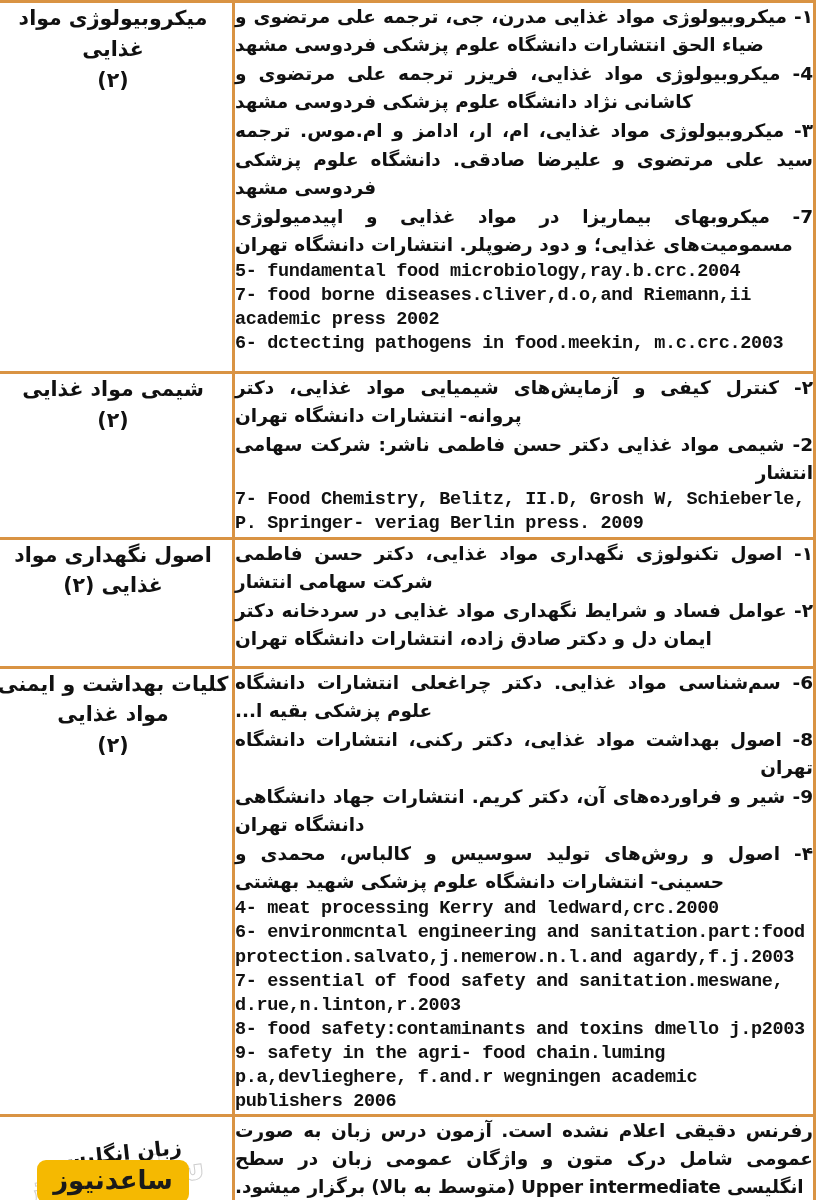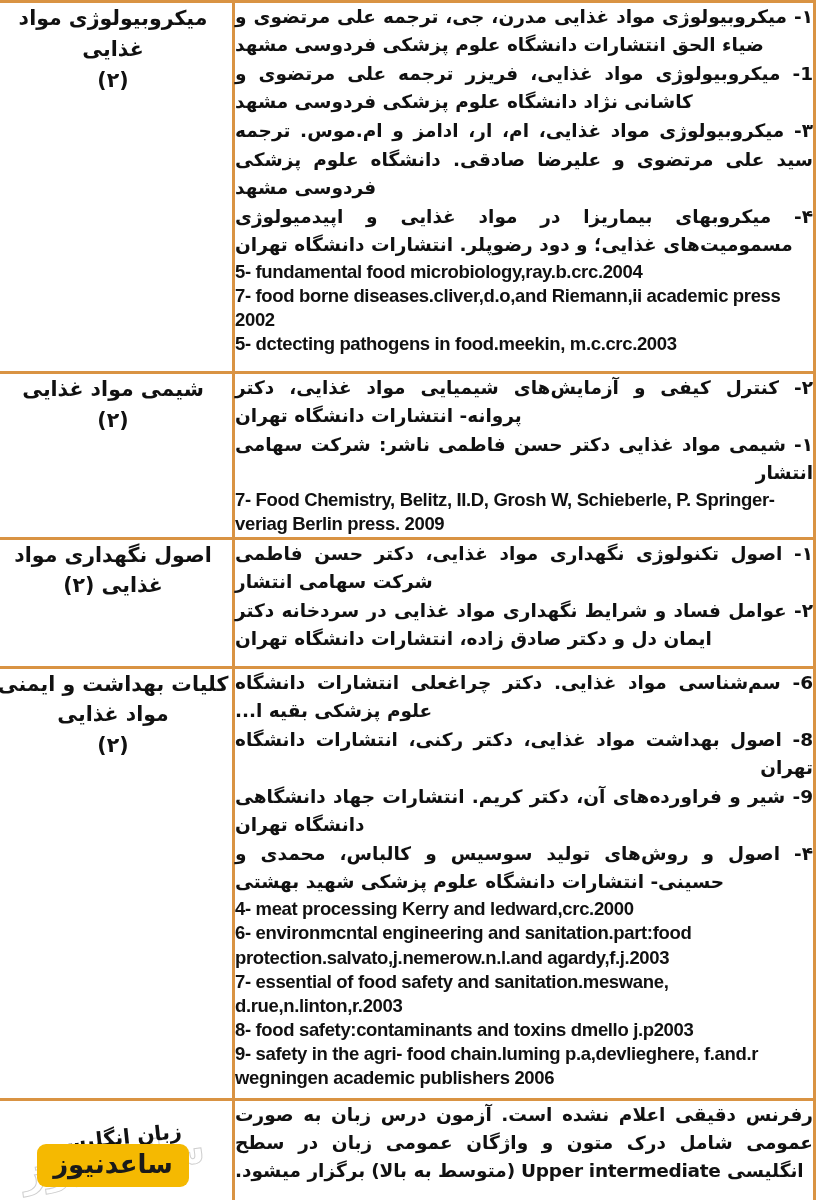--- a/index.html
+++ b/index.html
@@ -81,21 +81,21 @@
     unicode-bidi: isolate;
   }
 
   .ref-fa.ar-right {
     text-align-last: right;
   }
 
   .ref-en {
     direction: ltr;
     text-align: left;
-    font-family: Liberation Sans, sans-serif;
+    font-family: Liberation Mono, monospace;
     font-weight: bold;
     font-size: 18.5px;
     line-height: 1.30;
     color: #111111;
     letter-spacing: -0.35px;
     margin: 0;
     unicode-bidi: isolate;
   }
 
   
@@ -153,40 +153,40 @@
 <body>
 
 <div class="page">
   <table class="ref-table">
     <tbody>
 
       <tr style="height:371px;">
         <td class="refs-cell">
           <div class="ref-list">
             <p class="ref-fa">۱- میکروبیولوژی مواد غذایی مدرن، جی، ترجمه علی مرتضوی و ضیاء الحق انتشارات دانشگاه علوم پزشکی فردوسی مشهد</p>
-            <p class="ref-fa">1- میکروبیولوژی مواد غذایی، فریزر ترجمه علی مرتضوی و کاشانی نژاد دانشگاه علوم پزشکی فردوسی مشهد</p>
+            <p class="ref-fa">4- میکروبیولوژی مواد غذایی، فریزر ترجمه علی مرتضوی و کاشانی نژاد دانشگاه علوم پزشکی فردوسی مشهد</p>
             <p class="ref-fa">۳- میکروبیولوژی مواد غذایی، ام، ار، ادامز و ام.موس. ترجمه سید علی مرتضوی و علیرضا صادقی. دانشگاه علوم پزشکی فردوسی مشهد</p>
-            <p class="ref-fa">۴- میکروبهای بیماریزا در مواد غذایی و اپیدمیولوژی مسمومیت‌های غذایی؛ و دود رضوپلر. انتشارات دانشگاه تهران</p>
+            <p class="ref-fa">7- میکروبهای بیماریزا در مواد غذایی و اپیدمیولوژی مسمومیت‌های غذایی؛ و دود رضوپلر. انتشارات دانشگاه تهران</p>
             <p class="ref-en">5- fundamental food microbiology,ray.b.crc.2004</p>
             <p class="ref-en">7- food borne diseases.cliver,d.o,and Riemann,ii academic press 2002</p>
-            <p class="ref-en">5- dctecting pathogens in food.meekin, m.c.crc.2003</p>
+            <p class="ref-en">6- dctecting pathogens in food.meekin, m.c.crc.2003</p>
           </div>
         </td>
         <td class="course-cell">
           <div class="course-title">میکروبیولوژی مواد
 غذایی
 (۲)</div>
         </td>
       </tr>
 
       <tr style="height:153px;">
         <td class="refs-cell">
           <div class="ref-list">
             <p class="ref-fa">۲- کنترل کیفی و آزمایش‌های شیمیایی مواد غذایی، دکتر پروانه- انتشارات دانشگاه تهران</p>
-            <p class="ref-fa ar-right">۱- شیمی مواد غذایی دکتر حسن فاطمی ناشر: شرکت سهامی انتشار</p>
+            <p class="ref-fa ar-right">2- شیمی مواد غذایی دکتر حسن فاطمی ناشر: شرکت سهامی انتشار</p>
             <p class="ref-en">7-  Food Chemistry, Belitz, II.D,  Grosh W, Schieberle,  P. Springer- veriag Berlin press. 2009</p>
           </div>
         </td>
         <td class="course-cell">
           <div class="course-title">شیمی مواد غذایی
 (۲)</div>
         </td>
       </tr>
 
       <tr style="height:129px;">

